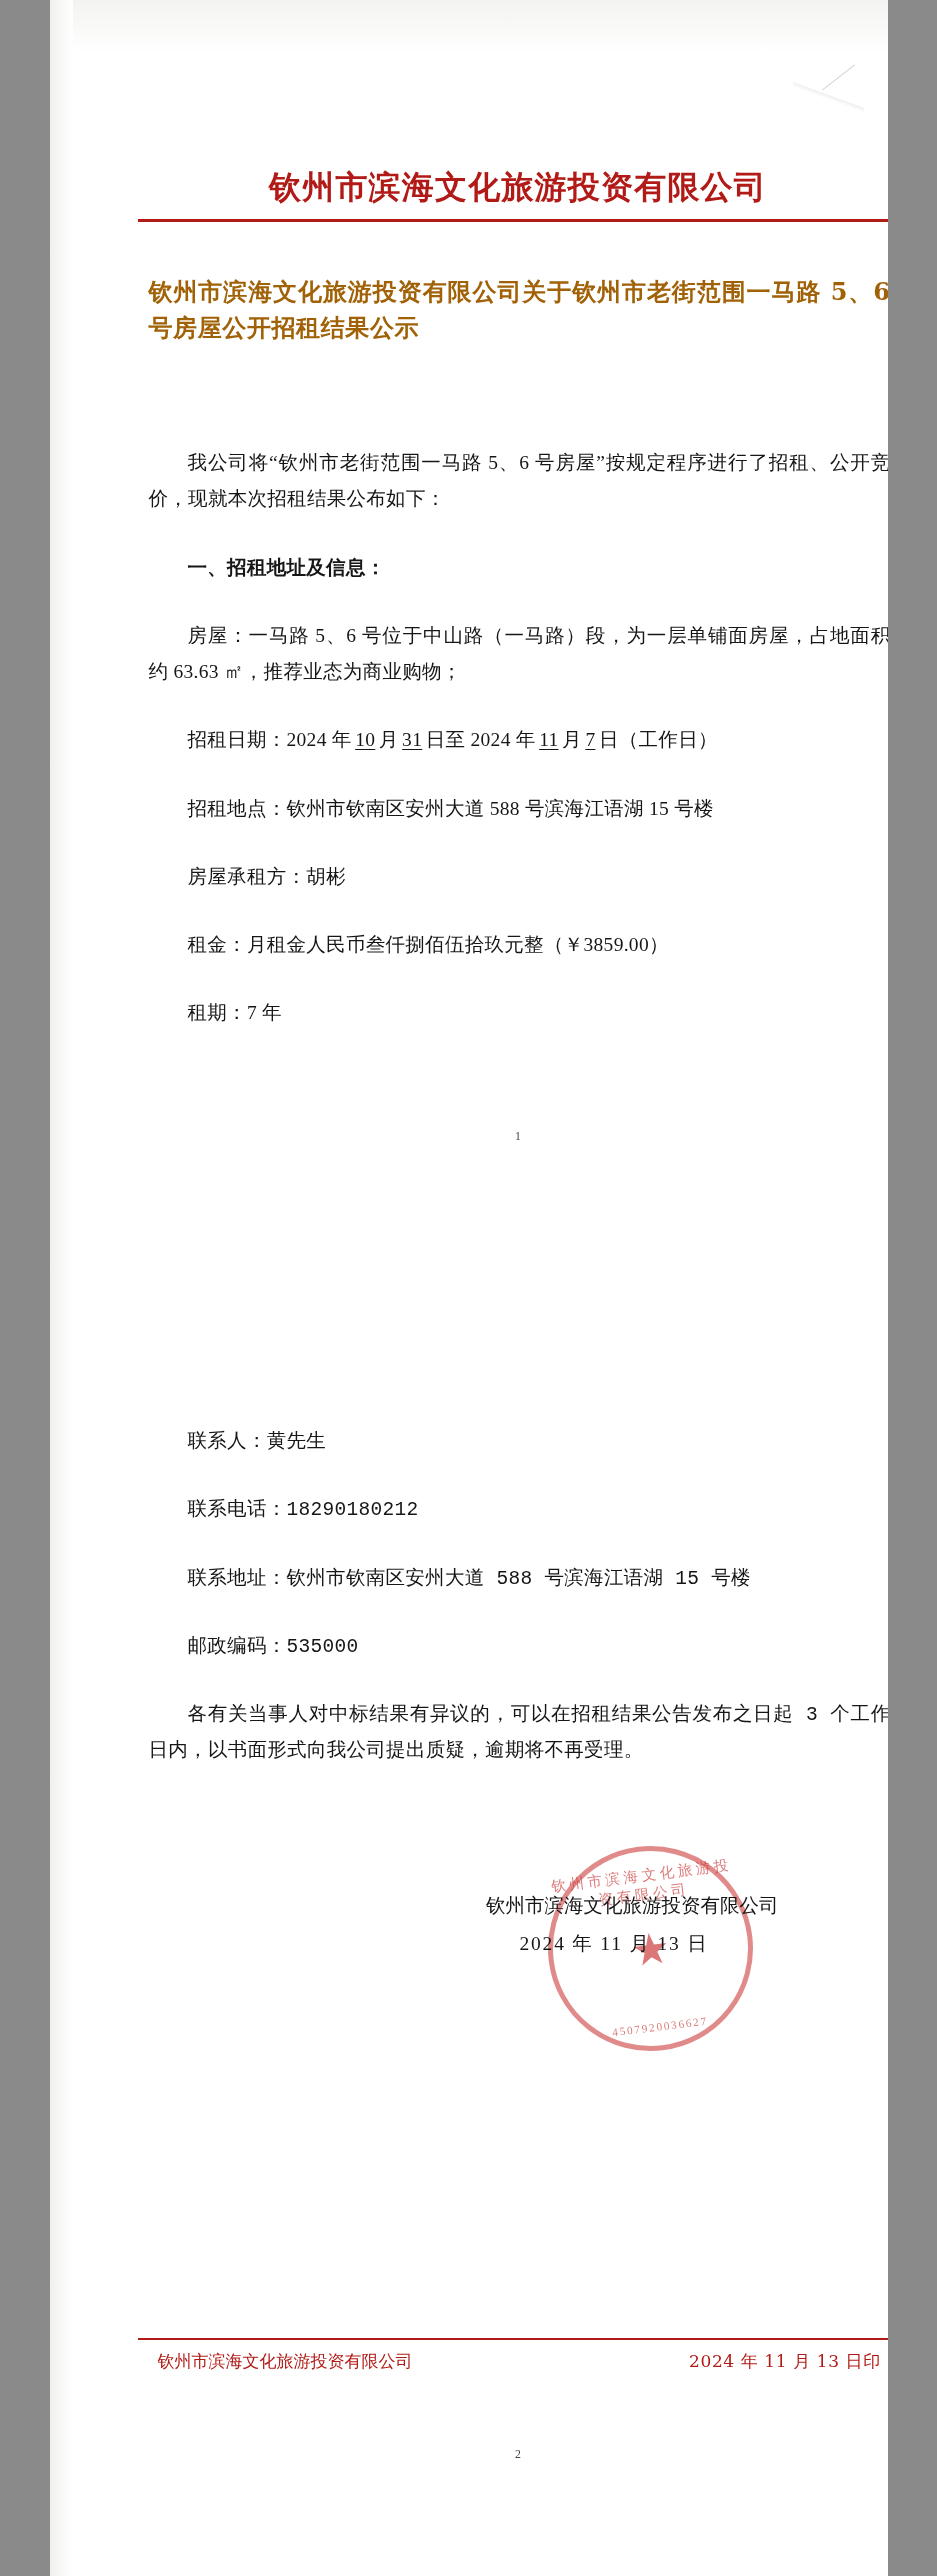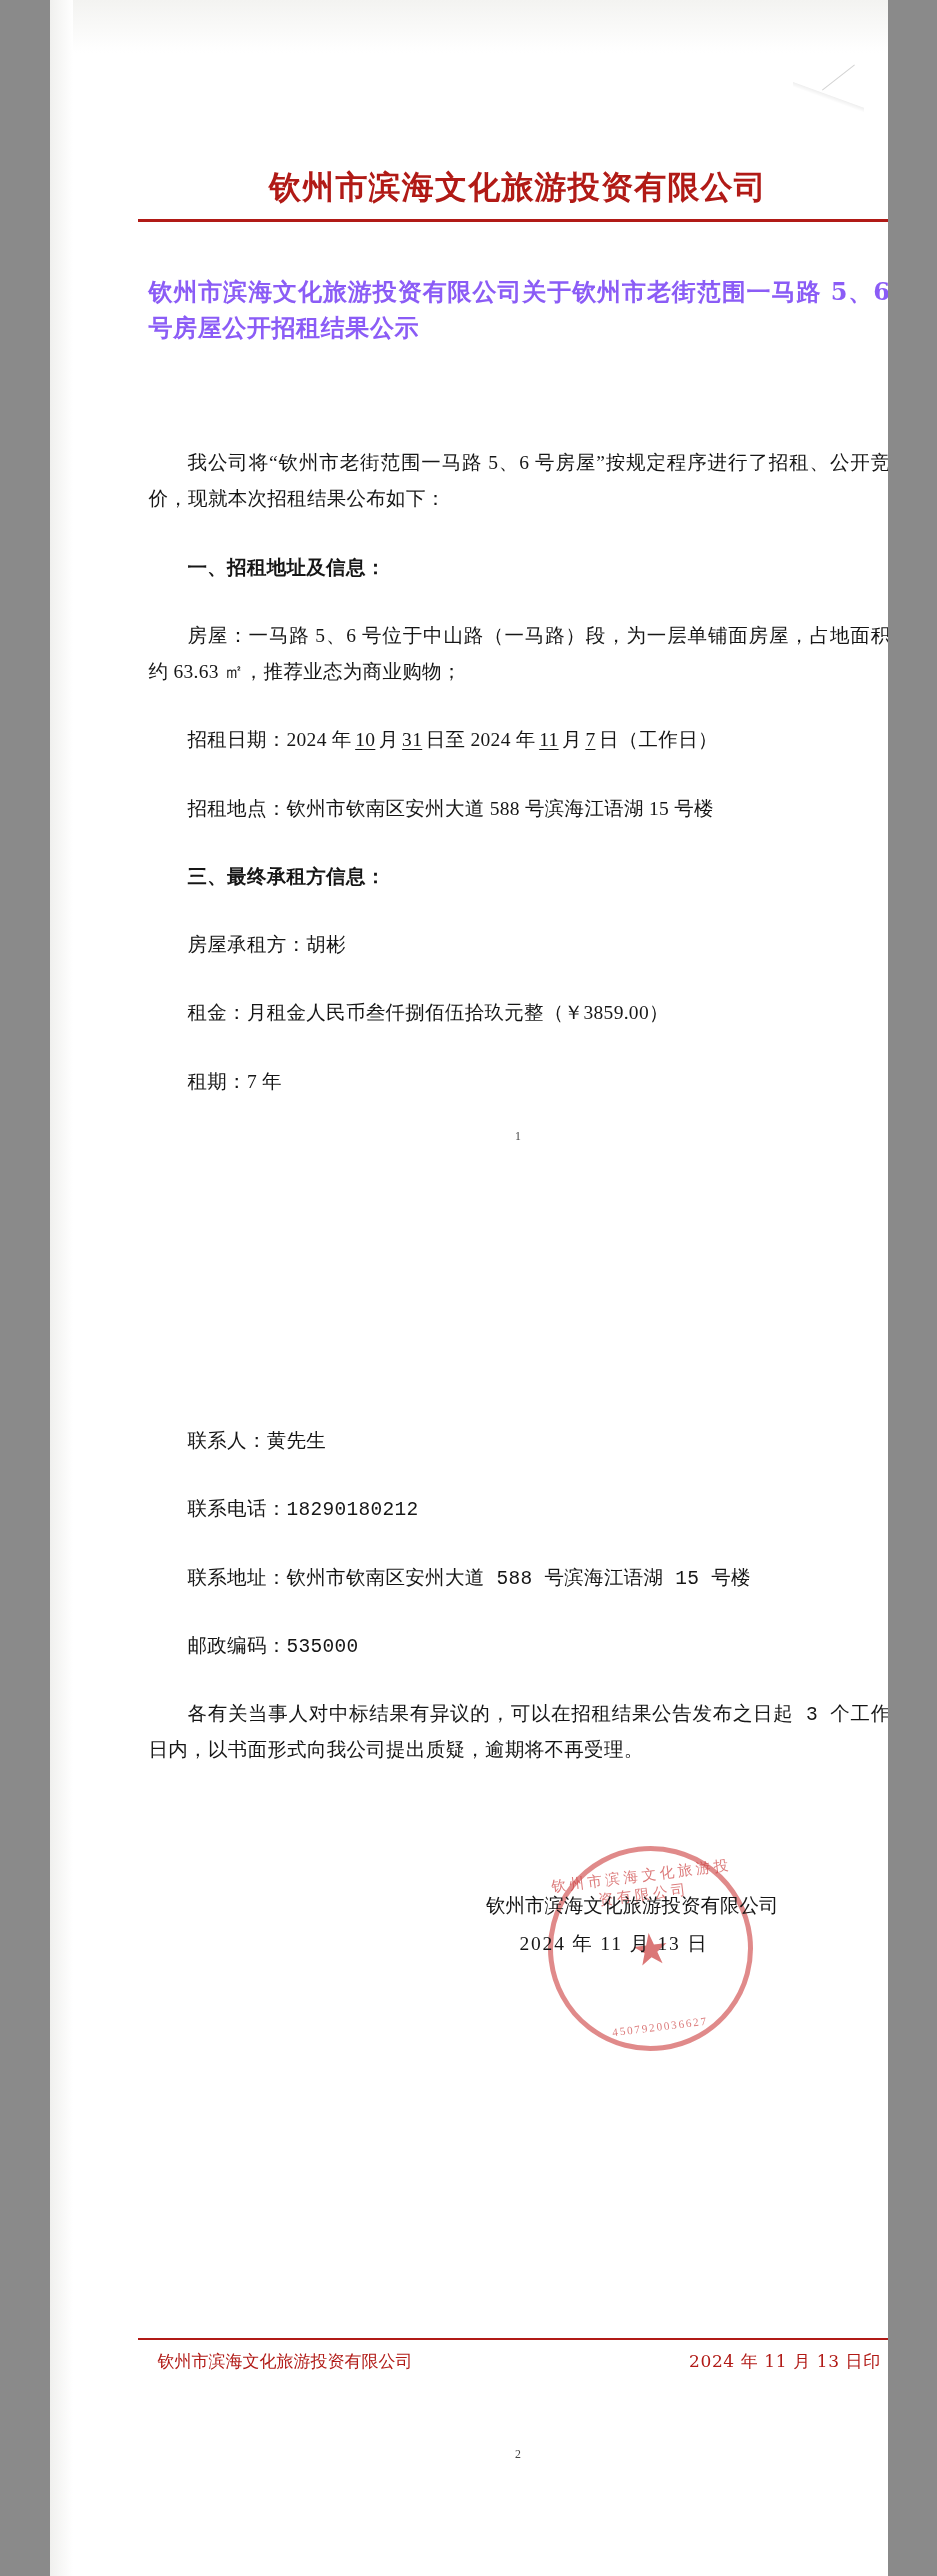--- a/index.html
+++ b/index.html
@@ -75,21 +75,21 @@
   .doc-title {
     position: absolute;
     top: 274px;
     left: 99px;
     width: 742px;
     font-family: "DejaVu Serif", "Liberation Serif", serif;
     font-weight: bold;
     font-size: 24px;
     line-height: 1.52;
     letter-spacing: 0.6px;
-    color: #8b5cf6;
+    color: #a16207;
     text-align: justify;
   }
 
   
   .body-block {
     position: absolute;
     top: 413px;
     left: 99px;
     width: 742px;
   }
@@ -252,21 +252,20 @@
     <p class="p indent bold">一、招租地址及信息：</p>
     <p class="p indent">房屋：一马路 5、6 号位于中山路（一马路）段，为一层单铺面房屋，占地面积约 63.63 ㎡，推荐业态为商业购物；</p>
 
 
     <p class="p indent">
       <span>招租日期：2024 年</span><span class="u">10</span><span>月</span><span class="u">31</span><span>日至 2024 年</span><span class="u">11</span><span>月</span><span class="u">7</span><span>日（工作日）</span>
     </p>
 
     <p class="p indent">招租地点：钦州市钦南区安州大道 588 号滨海江语湖 15 号楼</p>
 
-    <p class="p indent bold">三、最终承租方信息：</p>
     <p class="p indent">房屋承租方：胡彬</p>
     <p class="p indent">租金：月租金人民币叁仟捌佰伍拾玖元整（￥3859.00）</p>
     <p class="p indent">租期：7 年</p>
 
   </div>
 
   <div class="page-num-mid">1</div>
 
   <div class="body-block-2">
     <p class="p indent">联系人：黄先生</p>

